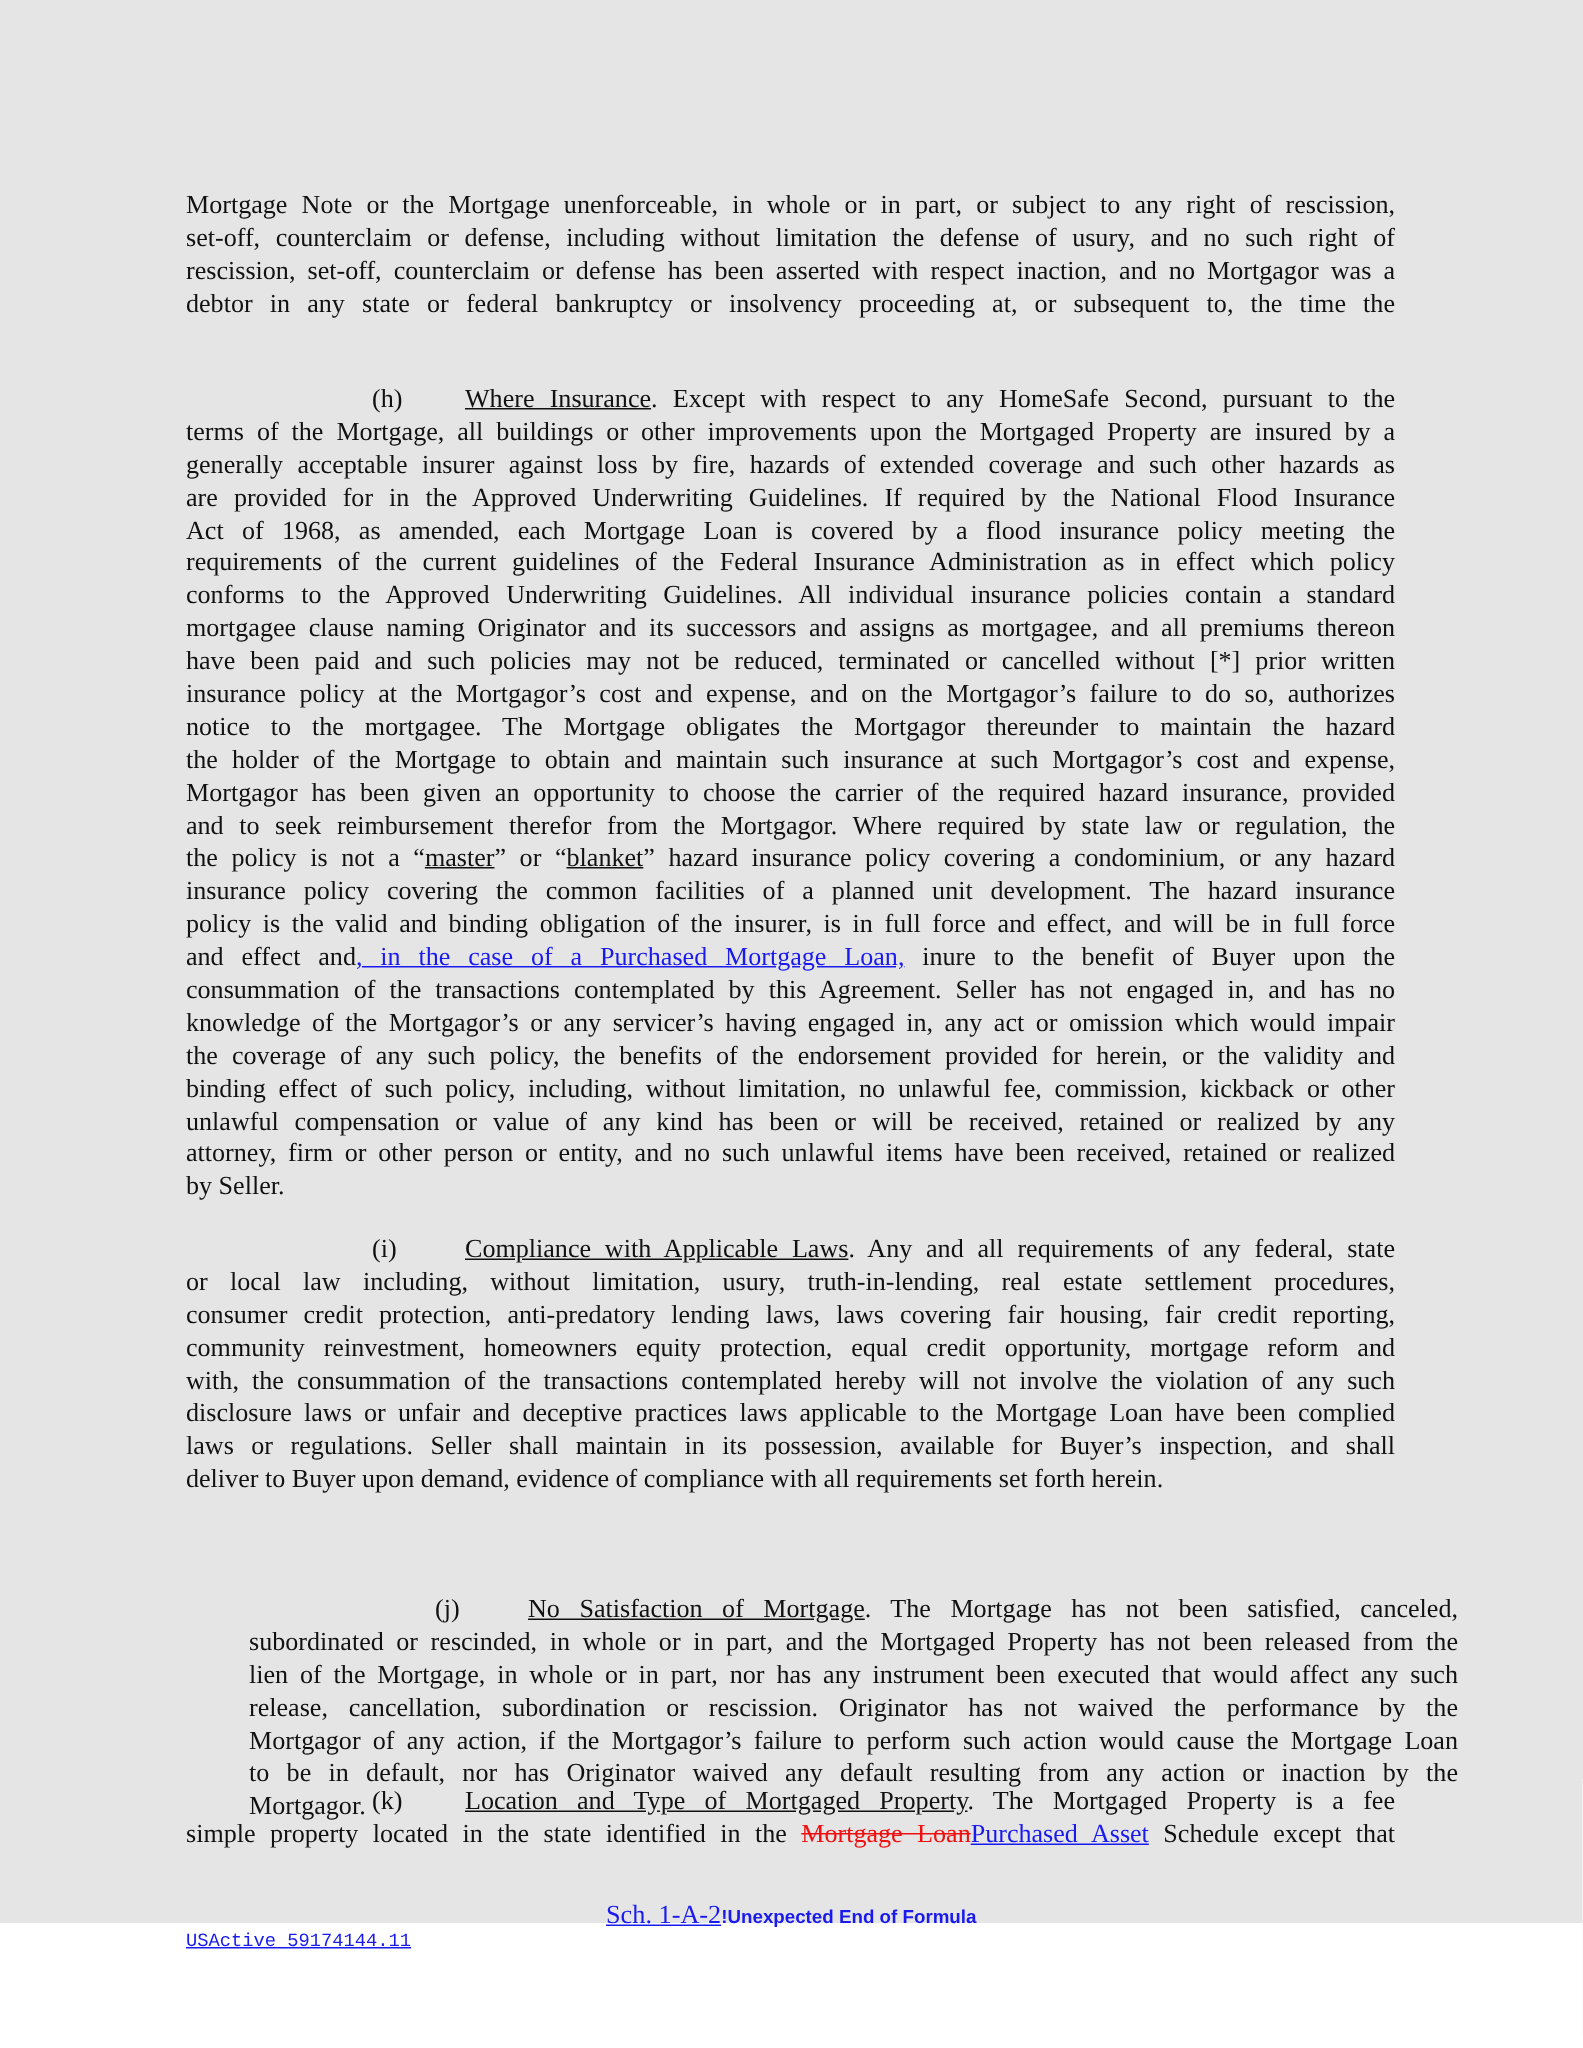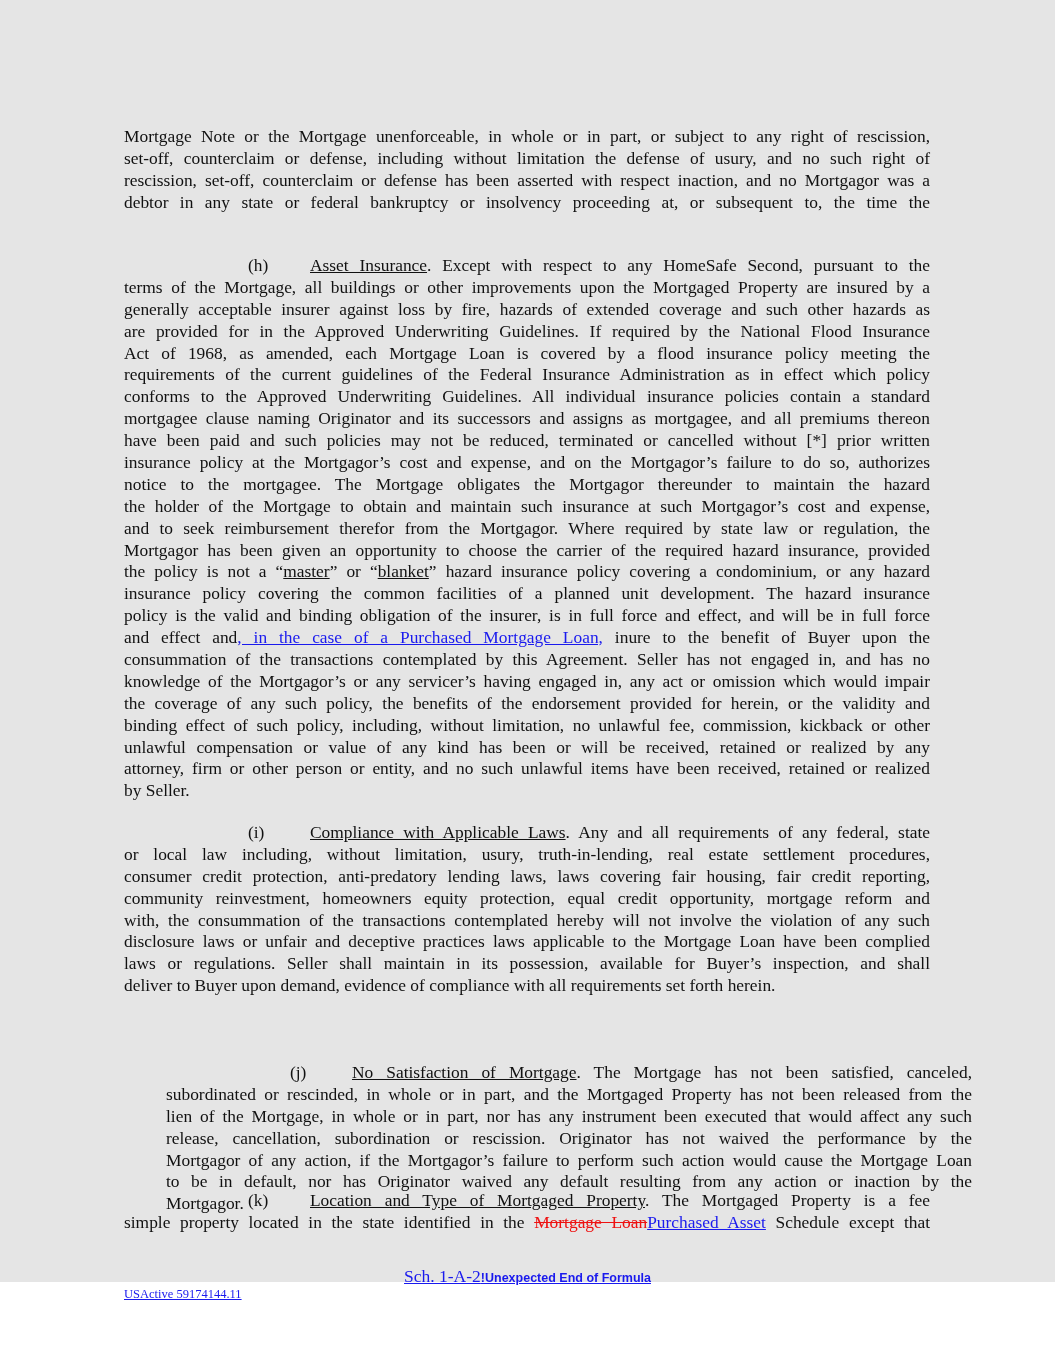--- a/index.html
+++ b/index.html
@@ -23,54 +23,53 @@
     .u { text-decoration: underline; }
     .footer-center {
       position: absolute; top: 1266px; left: 0; width: 1055px; text-align: center;
     }
     .footer-center .sch {
       font-family: "Liberation Serif", serif; font-size: 17.5px; color: #1a1aee;
       text-decoration: underline;
     }
     .footer-center .err {
       font-family: "Liberation Sans", sans-serif; font-size: 12.5px; font-weight: bold; color: #1a1aee;
-      text-decoration: underline;
     }
     .footer-left {
       position: absolute; top: 1287px; left: 124px;
-      font-family: Liberation Serif, serif; font-size: 12.5px; color: #1a1aee; text-decoration: underline;
+      font-family: Liberation Mono, monospace; font-size: 12.5px; color: #1a1aee; text-decoration: underline;
     }
   </style>
 </head>
 <body>
 
 <div class="page">
 
   <div class="body-text" style="top:126px;">
     <span class="line">Mortgage Note or the Mortgage unenforceable, in whole or in part, or subject to any right of rescission,</span>
     <span class="line">set-off, counterclaim or defense, including without limitation the defense of usury, and no such right of</span>
     <span class="line">rescission, set-off, counterclaim or defense has been asserted with respect inaction, and no Mortgagor was a</span>
     <span class="line">debtor in any state or federal bankruptcy or insolvency proceeding at, or subsequent to, the time the</span>
   </div>
 
   <div class="body-text" style="top:255px;">
-    <span class="line"><span class="indent-num">(h)</span><span class="heading-u">Asset Insurance</span><span>.  Except with respect to any HomeSafe Second, pursuant to the</span></span>
+    <span class="line"><span class="indent-num">(h)</span><span class="heading-u">Where Insurance</span><span>.  Except with respect to any HomeSafe Second, pursuant to the</span></span>
     <span class="line">terms of the Mortgage, all buildings or other improvements upon the Mortgaged Property are insured by a</span>
     <span class="line">generally acceptable insurer against loss by fire, hazards of extended coverage and such other hazards as</span>
     <span class="line">are provided for in the Approved Underwriting Guidelines.  If required by the National Flood Insurance</span>
     <span class="line">Act of 1968, as amended, each Mortgage Loan is covered by a flood insurance policy meeting the</span>
     <span class="line">requirements of the current guidelines of the Federal Insurance Administration as in effect which policy</span>
     <span class="line">conforms to the Approved Underwriting Guidelines.  All individual insurance policies contain a standard</span>
     <span class="line">mortgagee clause naming Originator and its successors and assigns as mortgagee, and all premiums thereon</span>
     <span class="line">have been paid and such policies may not be reduced, terminated or cancelled without [*] prior written</span>
     <span class="line">insurance policy at the Mortgagor’s cost and expense, and on the Mortgagor’s failure to do so, authorizes</span>
     <span class="line">notice to the mortgagee.  The Mortgage obligates the Mortgagor thereunder to maintain the hazard</span>
     <span class="line">the holder of the Mortgage to obtain and maintain such insurance at such Mortgagor’s cost and expense,</span>
+    <span class="line">Mortgagor has been given an opportunity to choose the carrier of the required hazard insurance, provided</span>
     <span class="line">and to seek reimbursement therefor from the Mortgagor.  Where required by state law or regulation, the</span>
-    <span class="line">Mortgagor has been given an opportunity to choose the carrier of the required hazard insurance, provided</span>
     <span class="line"><span>the policy is not a “</span><span class="u">master</span><span>” or “</span><span class="u">blanket</span><span>” hazard insurance policy covering a condominium, or any hazard</span></span>
     <span class="line">insurance policy covering the common facilities of a planned unit development.  The hazard insurance</span>
     <span class="line">policy is the valid and binding obligation of the insurer, is in full force and effect, and will be in full force</span>
     <span class="line"><span>and effect and</span><span class="ins">, in the case of a Purchased Mortgage Loan,</span><span> inure to the benefit of Buyer upon the</span></span>
     <span class="line">consummation of the transactions contemplated by this Agreement.  Seller has not engaged in, and has no</span>
     <span class="line">knowledge of the Mortgagor’s or any servicer’s having engaged in, any act or omission which would impair</span>
     <span class="line">the coverage of any such policy, the benefits of the endorsement provided for herein, or the validity and</span>
     <span class="line">binding effect of such policy, including, without limitation, no unlawful fee, commission, kickback or other</span>
     <span class="line">unlawful compensation or value of any kind has been or will be received, retained or realized by any</span>
     <span class="line">attorney, firm or other person or entity, and no such unlawful items have been received, retained or realized</span>

